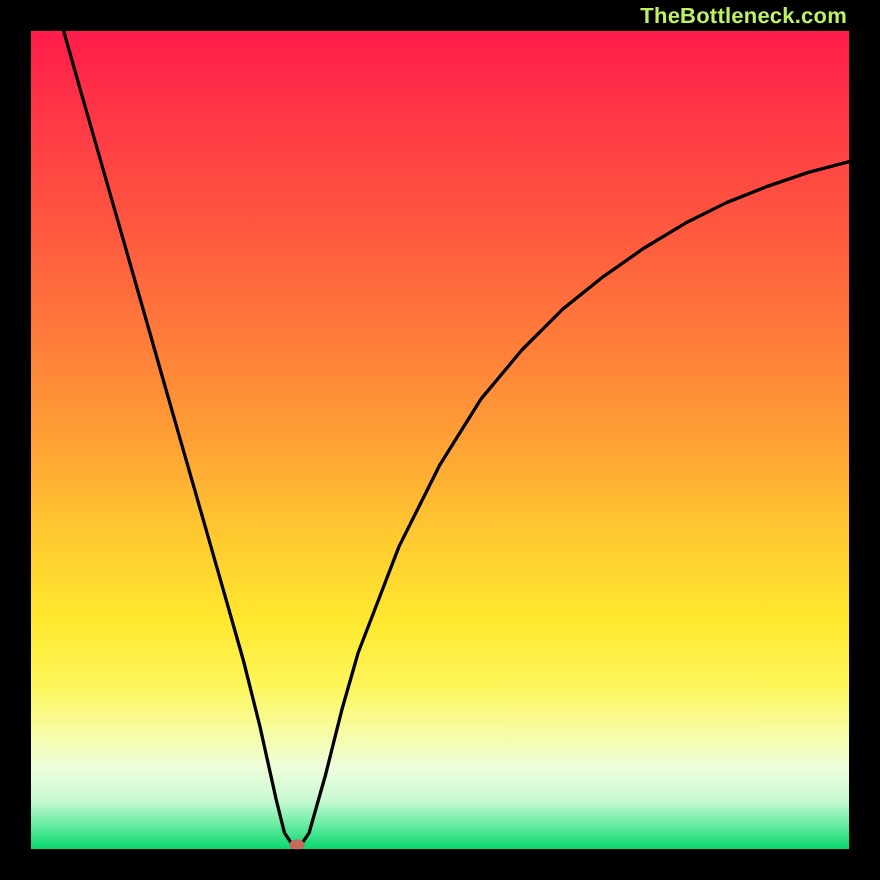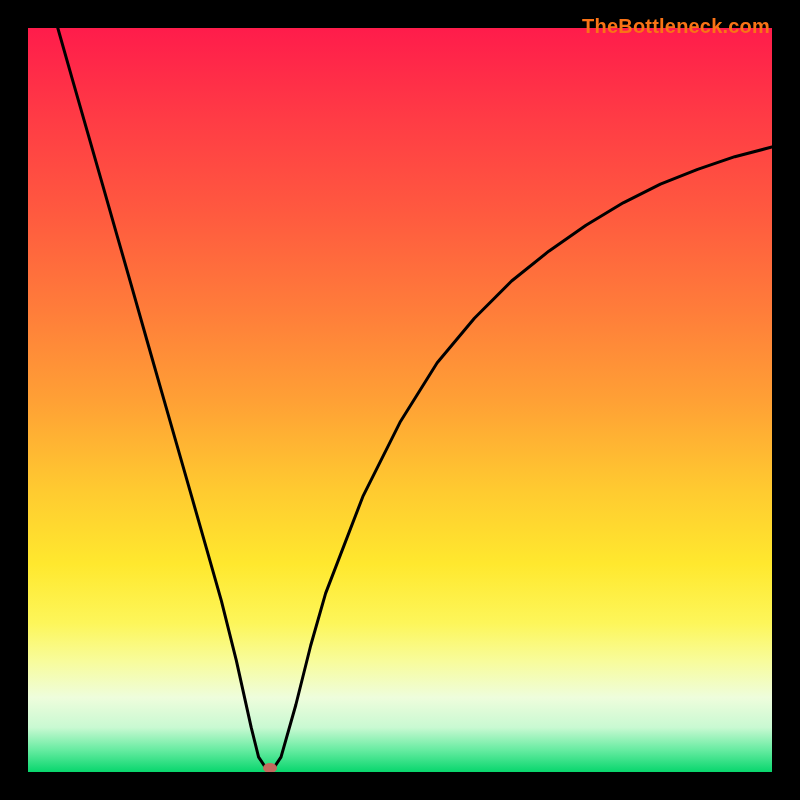--- a/index.html
+++ b/index.html
@@ -33,26 +33,26 @@
   }
   .dot {
     position: absolute;
     width: 14px;
     height: 10px;
     border-radius: 50%;
     transform: translate(-50%, -50%);
   }
   .watermark {
     position: absolute;
-    top: 15px;
+    top: 4px;
     right: 30px;
     font-family: Arial, Helvetica, sans-serif;
     font-size: 20px;
     font-weight: 600;
-    color: #f97316;
+    color: #bef264;
     letter-spacing: 0.2px;
   }
 </style>
 </head>
 <body>
 
 <div class="frame">
   <div class="plot">
     <div class="gradient" id="gradient" style="background: linear-gradient(rgb(255, 28, 75) 0%, rgb(255, 59, 69) 12%, rgb(255, 90, 63) 25%, rgb(255, 125, 58) 38%, rgb(255, 160, 53) 50%, rgb(255, 202, 48) 62%, rgb(255, 232, 46) 72%, rgb(253, 246, 90) 80%, rgb(248, 252, 154) 85%, rgb(238, 253, 220) 90%, rgb(201, 249, 210) 94%, rgb(104, 236, 162) 97%, rgb(8, 214, 109) 100%);"></div>
     <svg class="curve" id="curve" viewBox="0 0 744 744" preserveAspectRatio="none">

